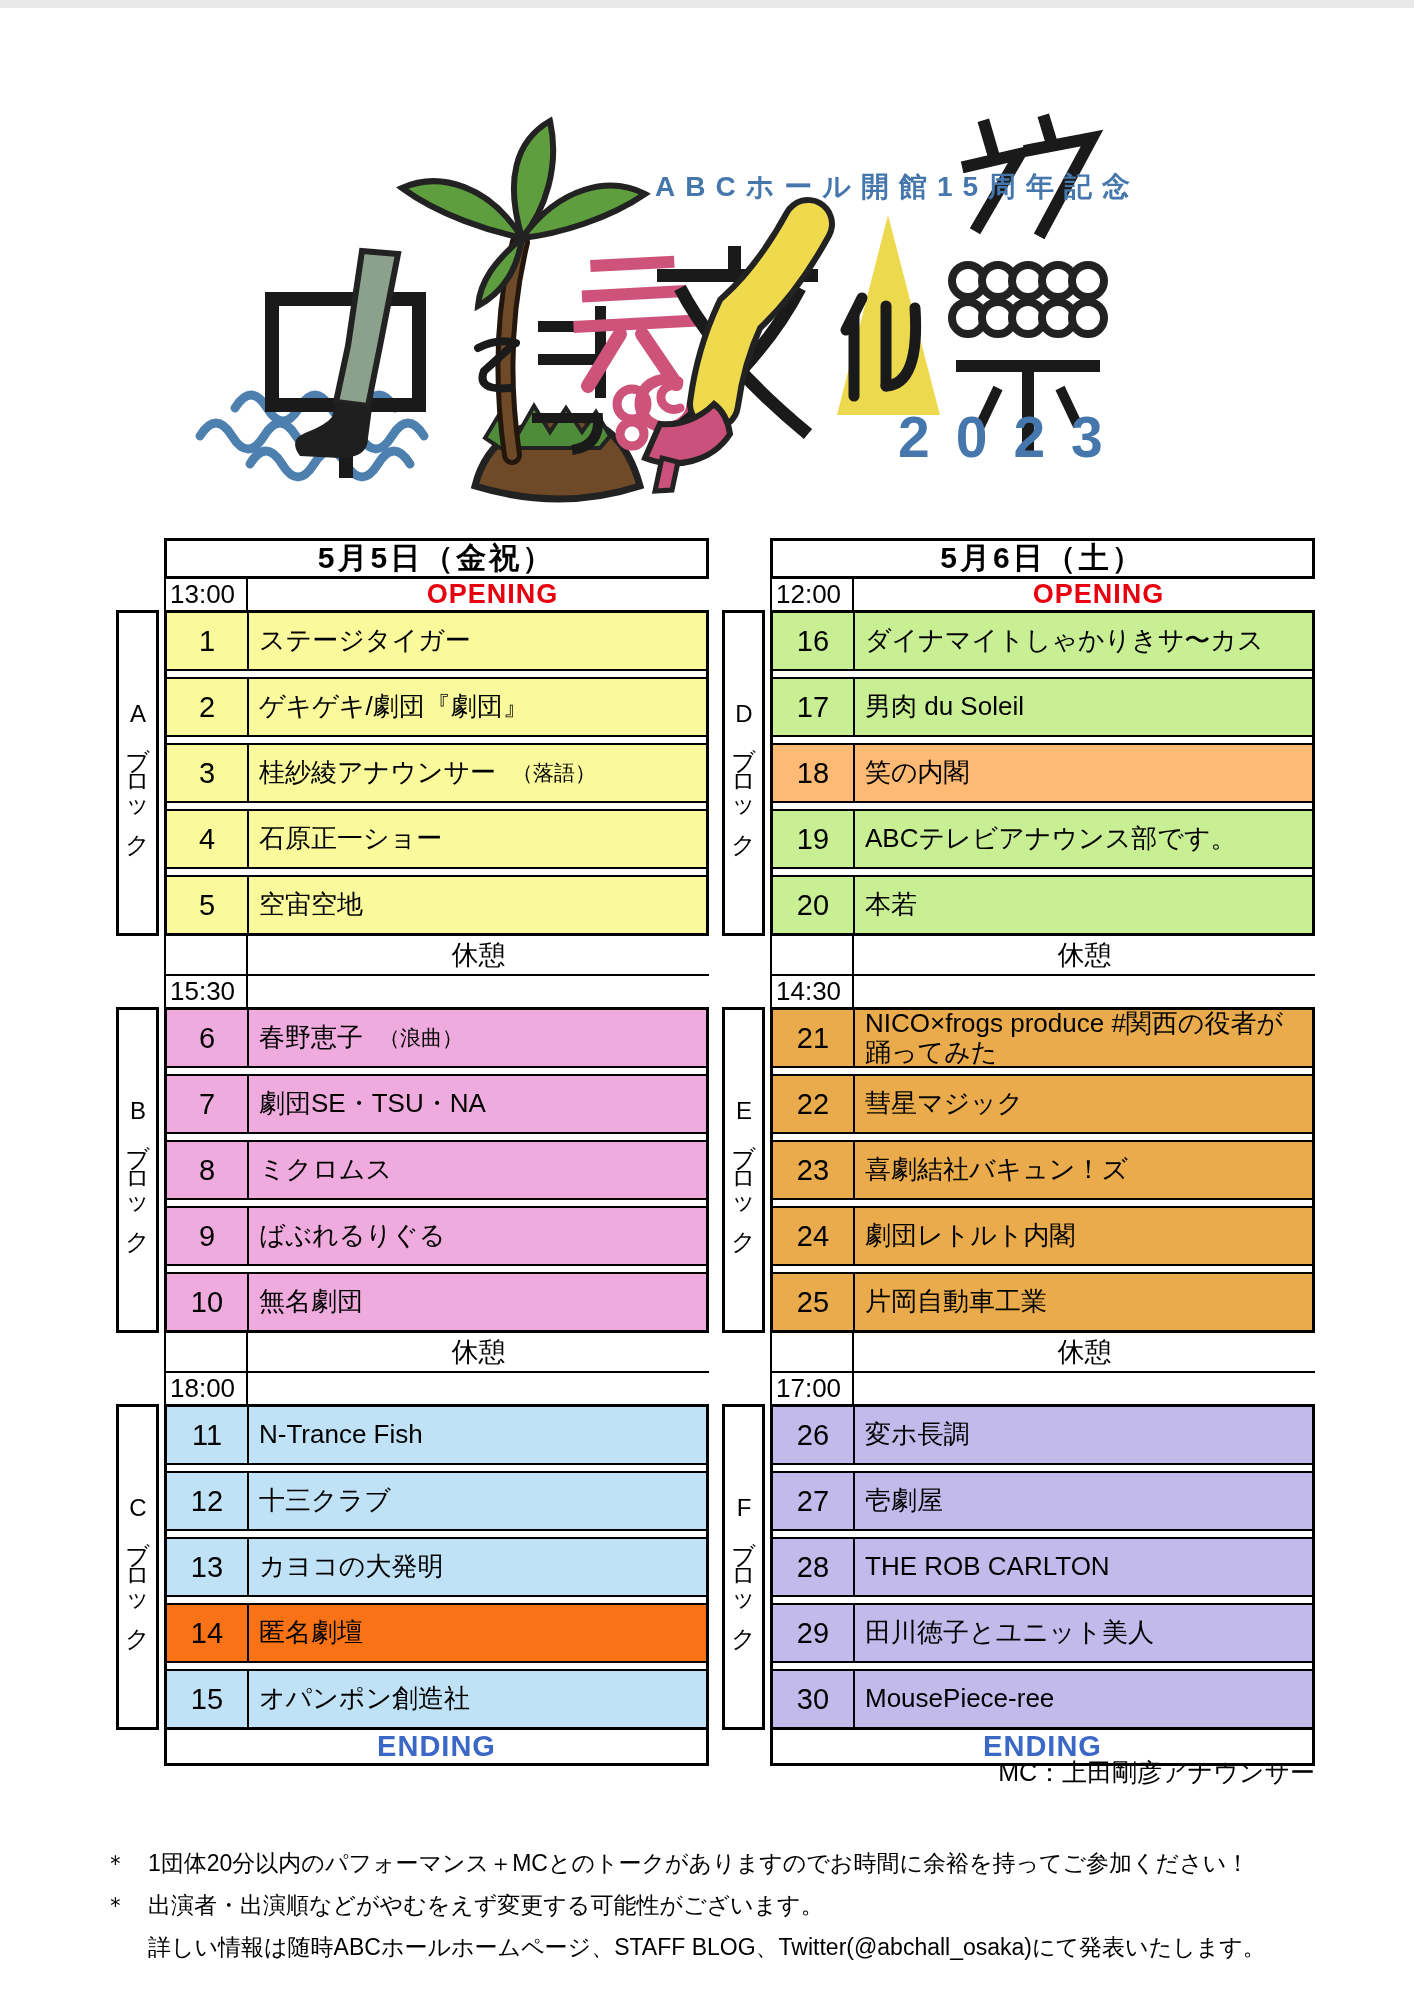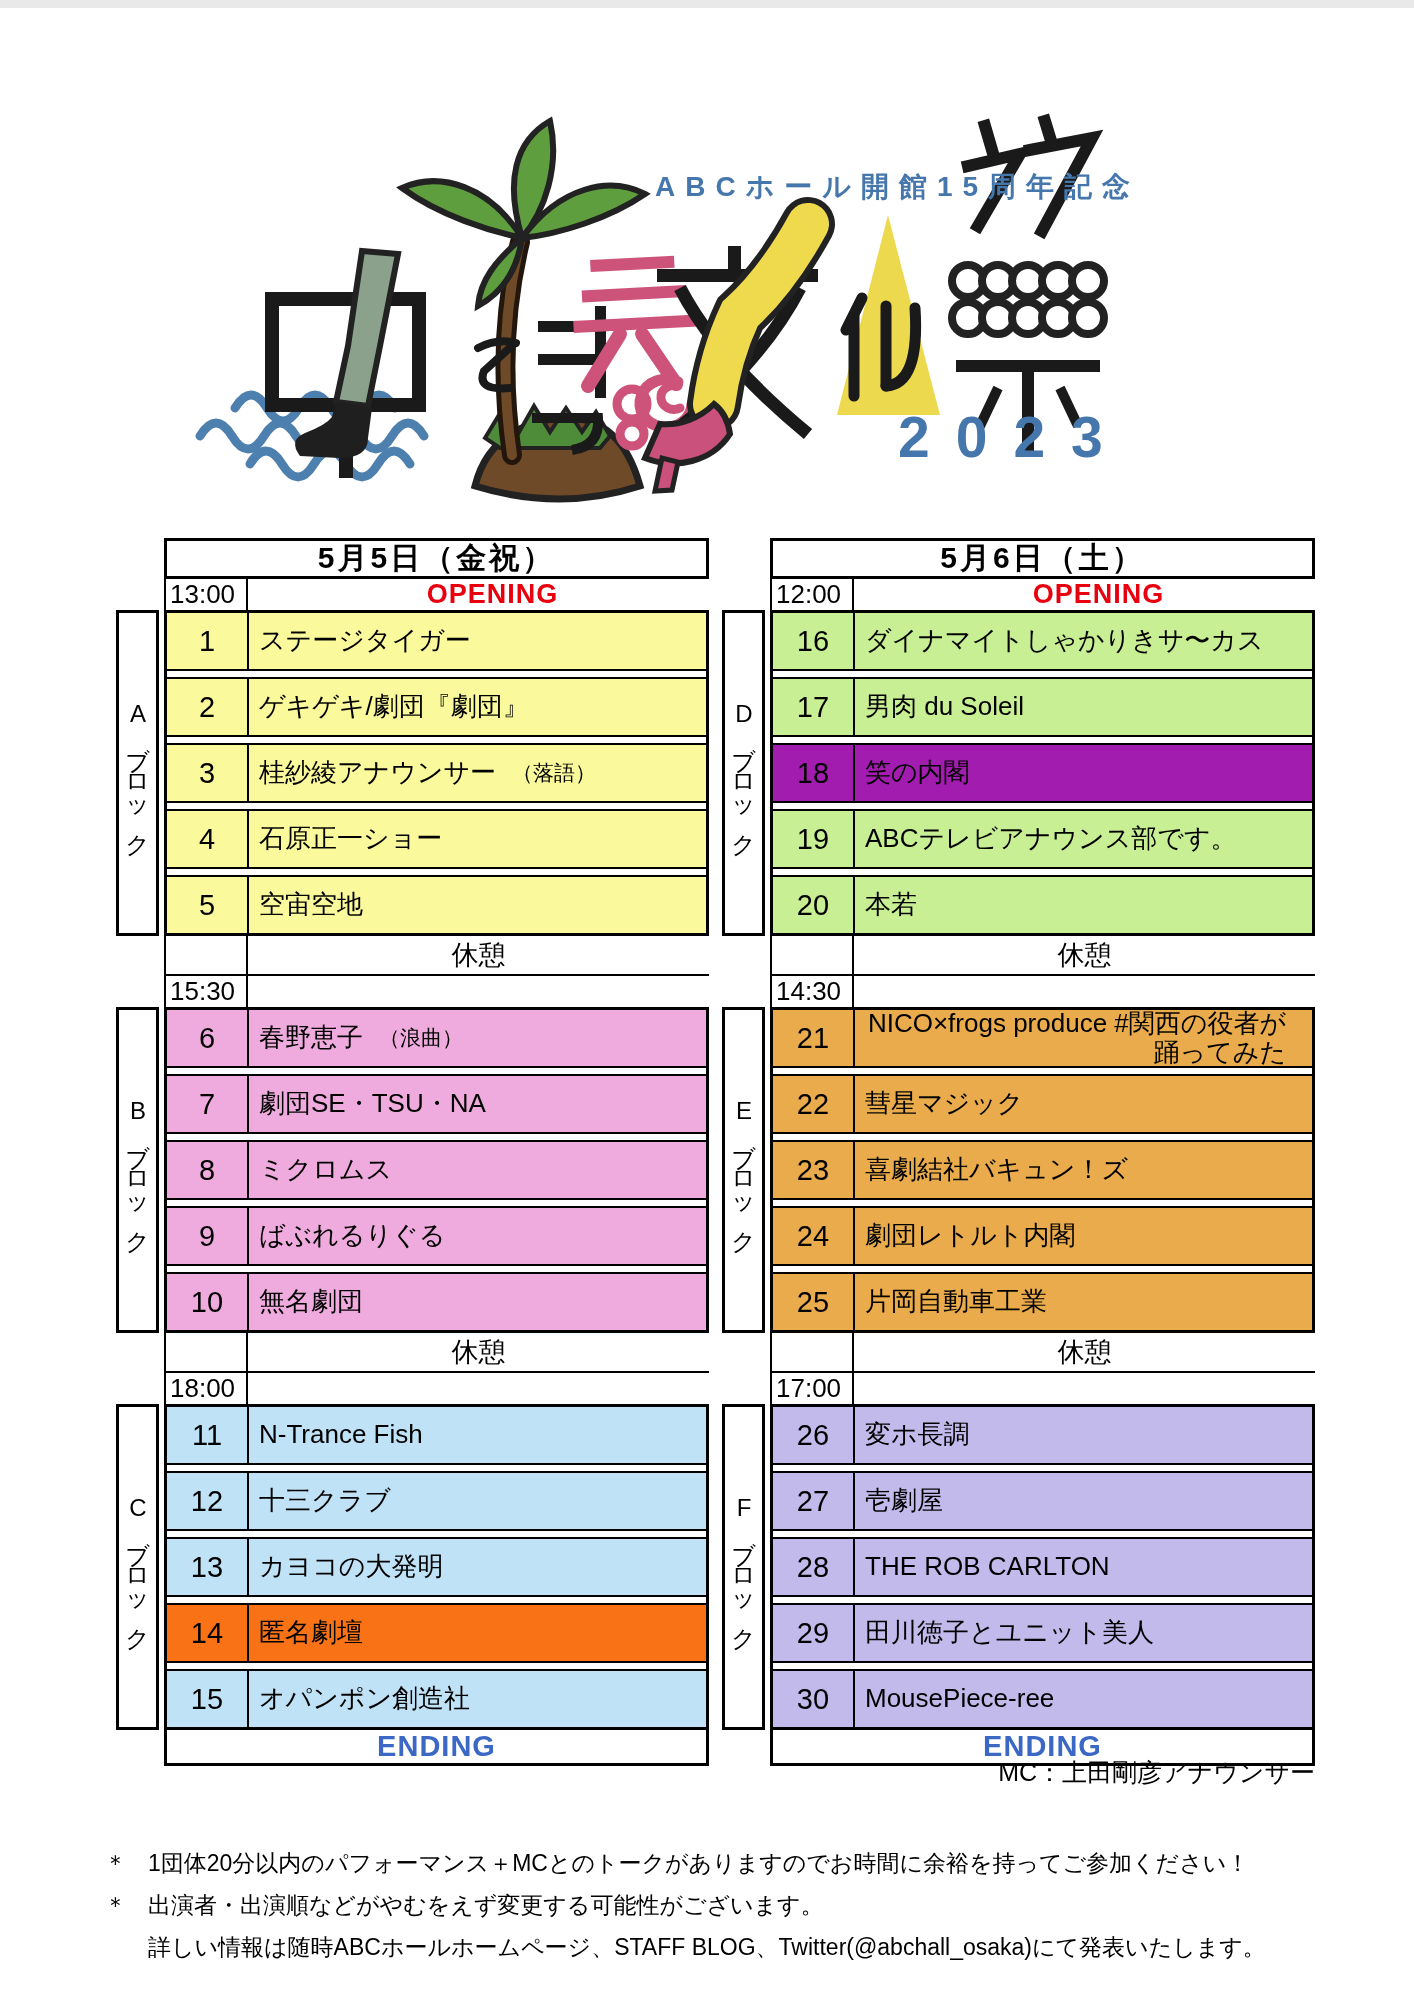--- a/index.html
+++ b/index.html
@@ -11,21 +11,21 @@
   .logo-svg{position:absolute;left:140px;top:58px;width:980px;height:450px;}
   .logo-banner{
     position:absolute;left:655px;top:160px;font-size:28px;font-weight:bold;
     color:#4577AC;letter-spacing:10px;white-space:nowrap;
   }
   .logo-year{
     position:absolute;left:898px;top:396px;font-size:57px;font-weight:bold;
     color:#4577AC;letter-spacing:26px;white-space:nowrap;
   }
   
-  .day{position:absolute;top:530px;width:593px;text-align:right;}
+  .day{position:absolute;top:530px;width:593px;}
   .day.left{left:116px;}
   .day.right{left:722px;}
   .day-header{
     margin-left:48px;height:41px;border:3.5px solid #000;box-sizing:border-box;
     display:flex;align-items:center;justify-content:center;
     font-size:30px;font-weight:bold;letter-spacing:3px;background:#fff;
   }
   .open-row{
     margin-left:48px;height:31px;display:flex;align-items:stretch;
     border-left:2.5px solid #000;box-sizing:border-box;
@@ -365,21 +365,21 @@
               <span class="note"></span>
             </div>
         </div>
         <div class="perf-row" style="background: rgb(201, 239, 148);">
           <div class="num">17</div>
           <div class="nm">
               <span>男肉 du Soleil</span>
               <span class="note"></span>
             </div>
         </div>
-        <div class="perf-row" style="background: #a21caf;">
+        <div class="perf-row" style="background: #fdba74;">
           <div class="num">18</div>
           <div class="nm">
               <span>笑の内閣</span>
               <span class="note"></span>
             </div>
         </div>
         <div class="perf-row" style="background: rgb(201, 239, 148);">
           <div class="num">19</div>
           <div class="nm">
               <span>ABCテレビアナウンス部です。</span>

